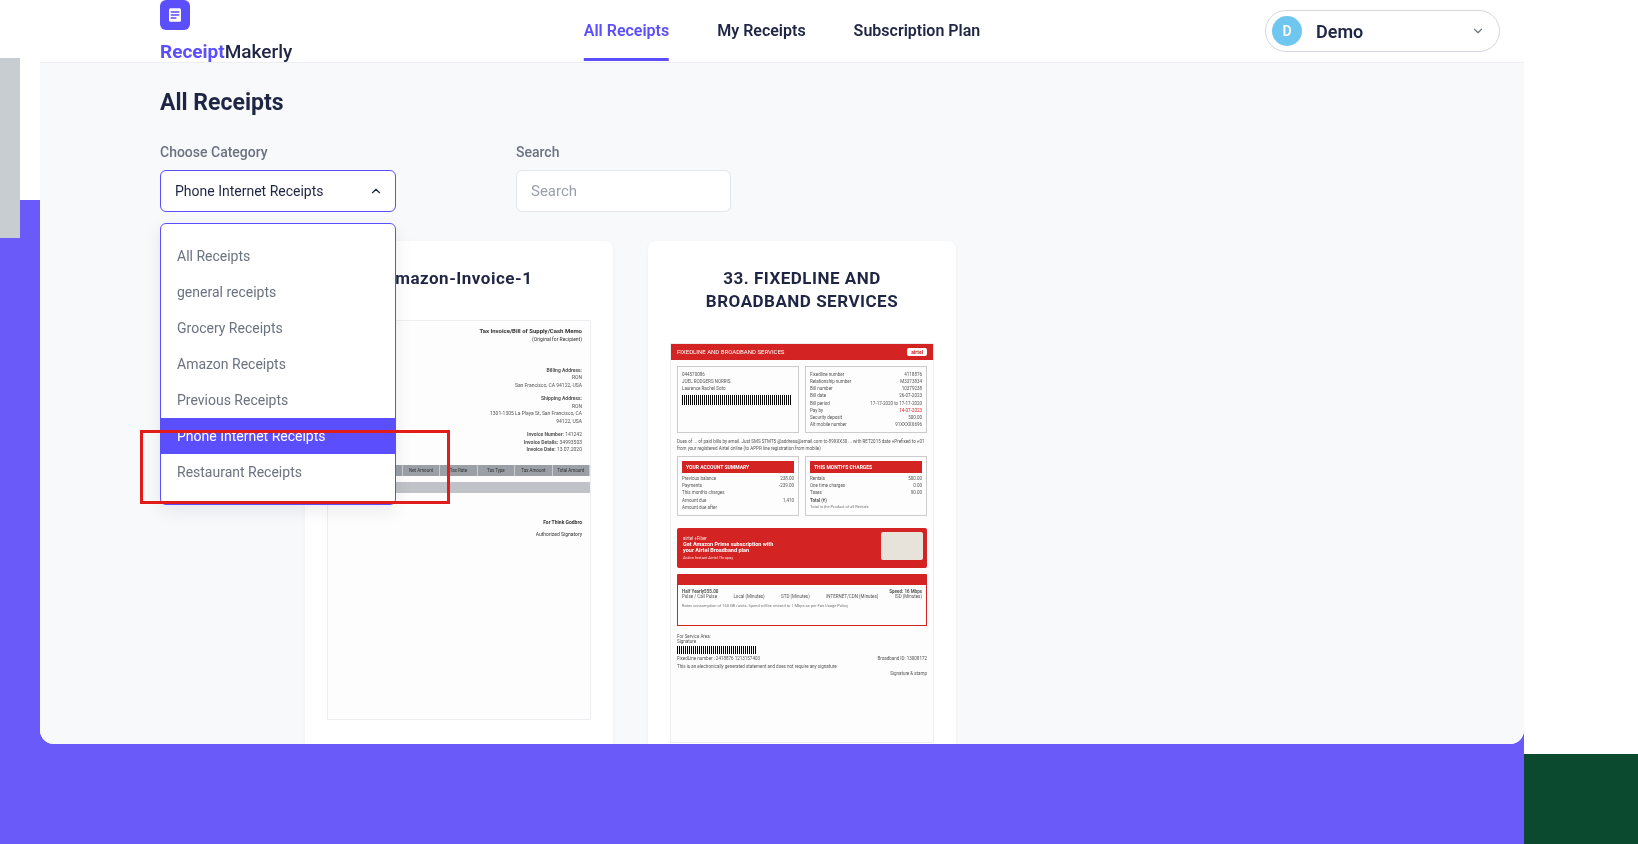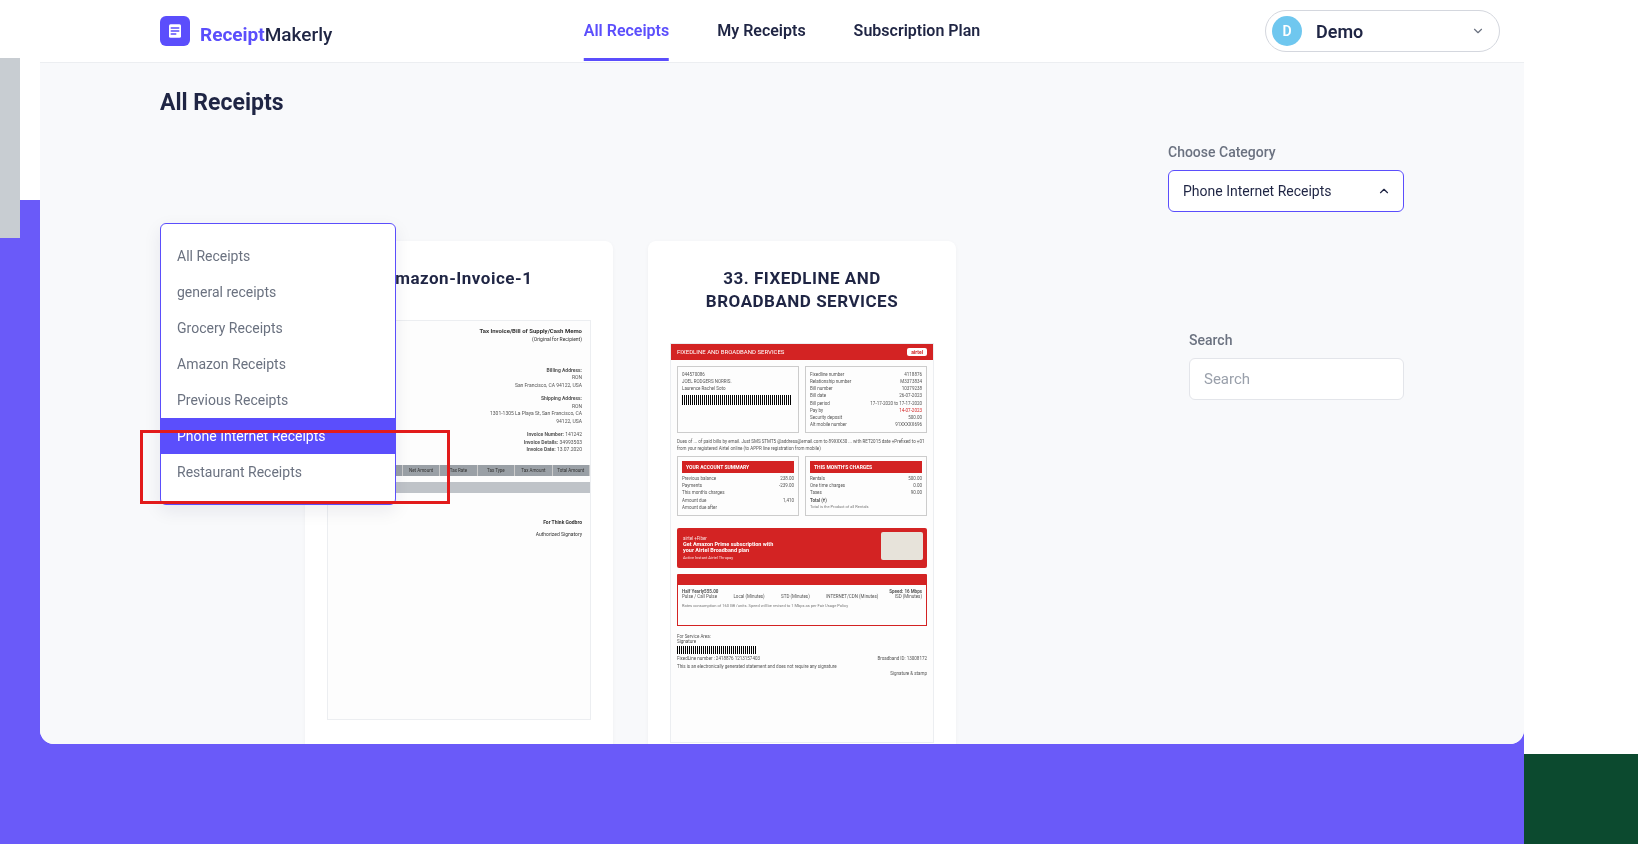--- a/index.html
+++ b/index.html
@@ -58,24 +58,25 @@
   .header {
     height: 63px;
     display: flex;
     align-items: center;
     padding: 0 24px 0 120px;
     border-bottom: 1px solid #eceef1;
     position: relative;
   }
   .brand {
     display: flex;
-    align-items: flex-end;
+    align-items: flex-start;
     gap: 10px;
     font-size: 19px;
     font-weight: 700;
+    flex-direction: column;
   }
   .brand .logo-mark {
     width: 30px;
     height: 30px;
     background: #5b4efc;
     border-radius: 6px;
     display: flex;
     align-items: center;
     justify-content: center;
   }
@@ -126,21 +127,20 @@
   .page-title {
     font-size: 23px;
     font-weight: 700;
     color: #1f2544;
     margin-bottom: 28px;
   }
   .controls {
     display: flex;
     gap: 120px;
     align-items: flex-end;
-    flex-direction: column;
   }
   .ctrl label {
     display: block;
     font-size: 14px;
     color: #6b7280;
     margin-bottom: 10px;
     font-weight: 500;
   }
   .select-box {
     width: 236px;

